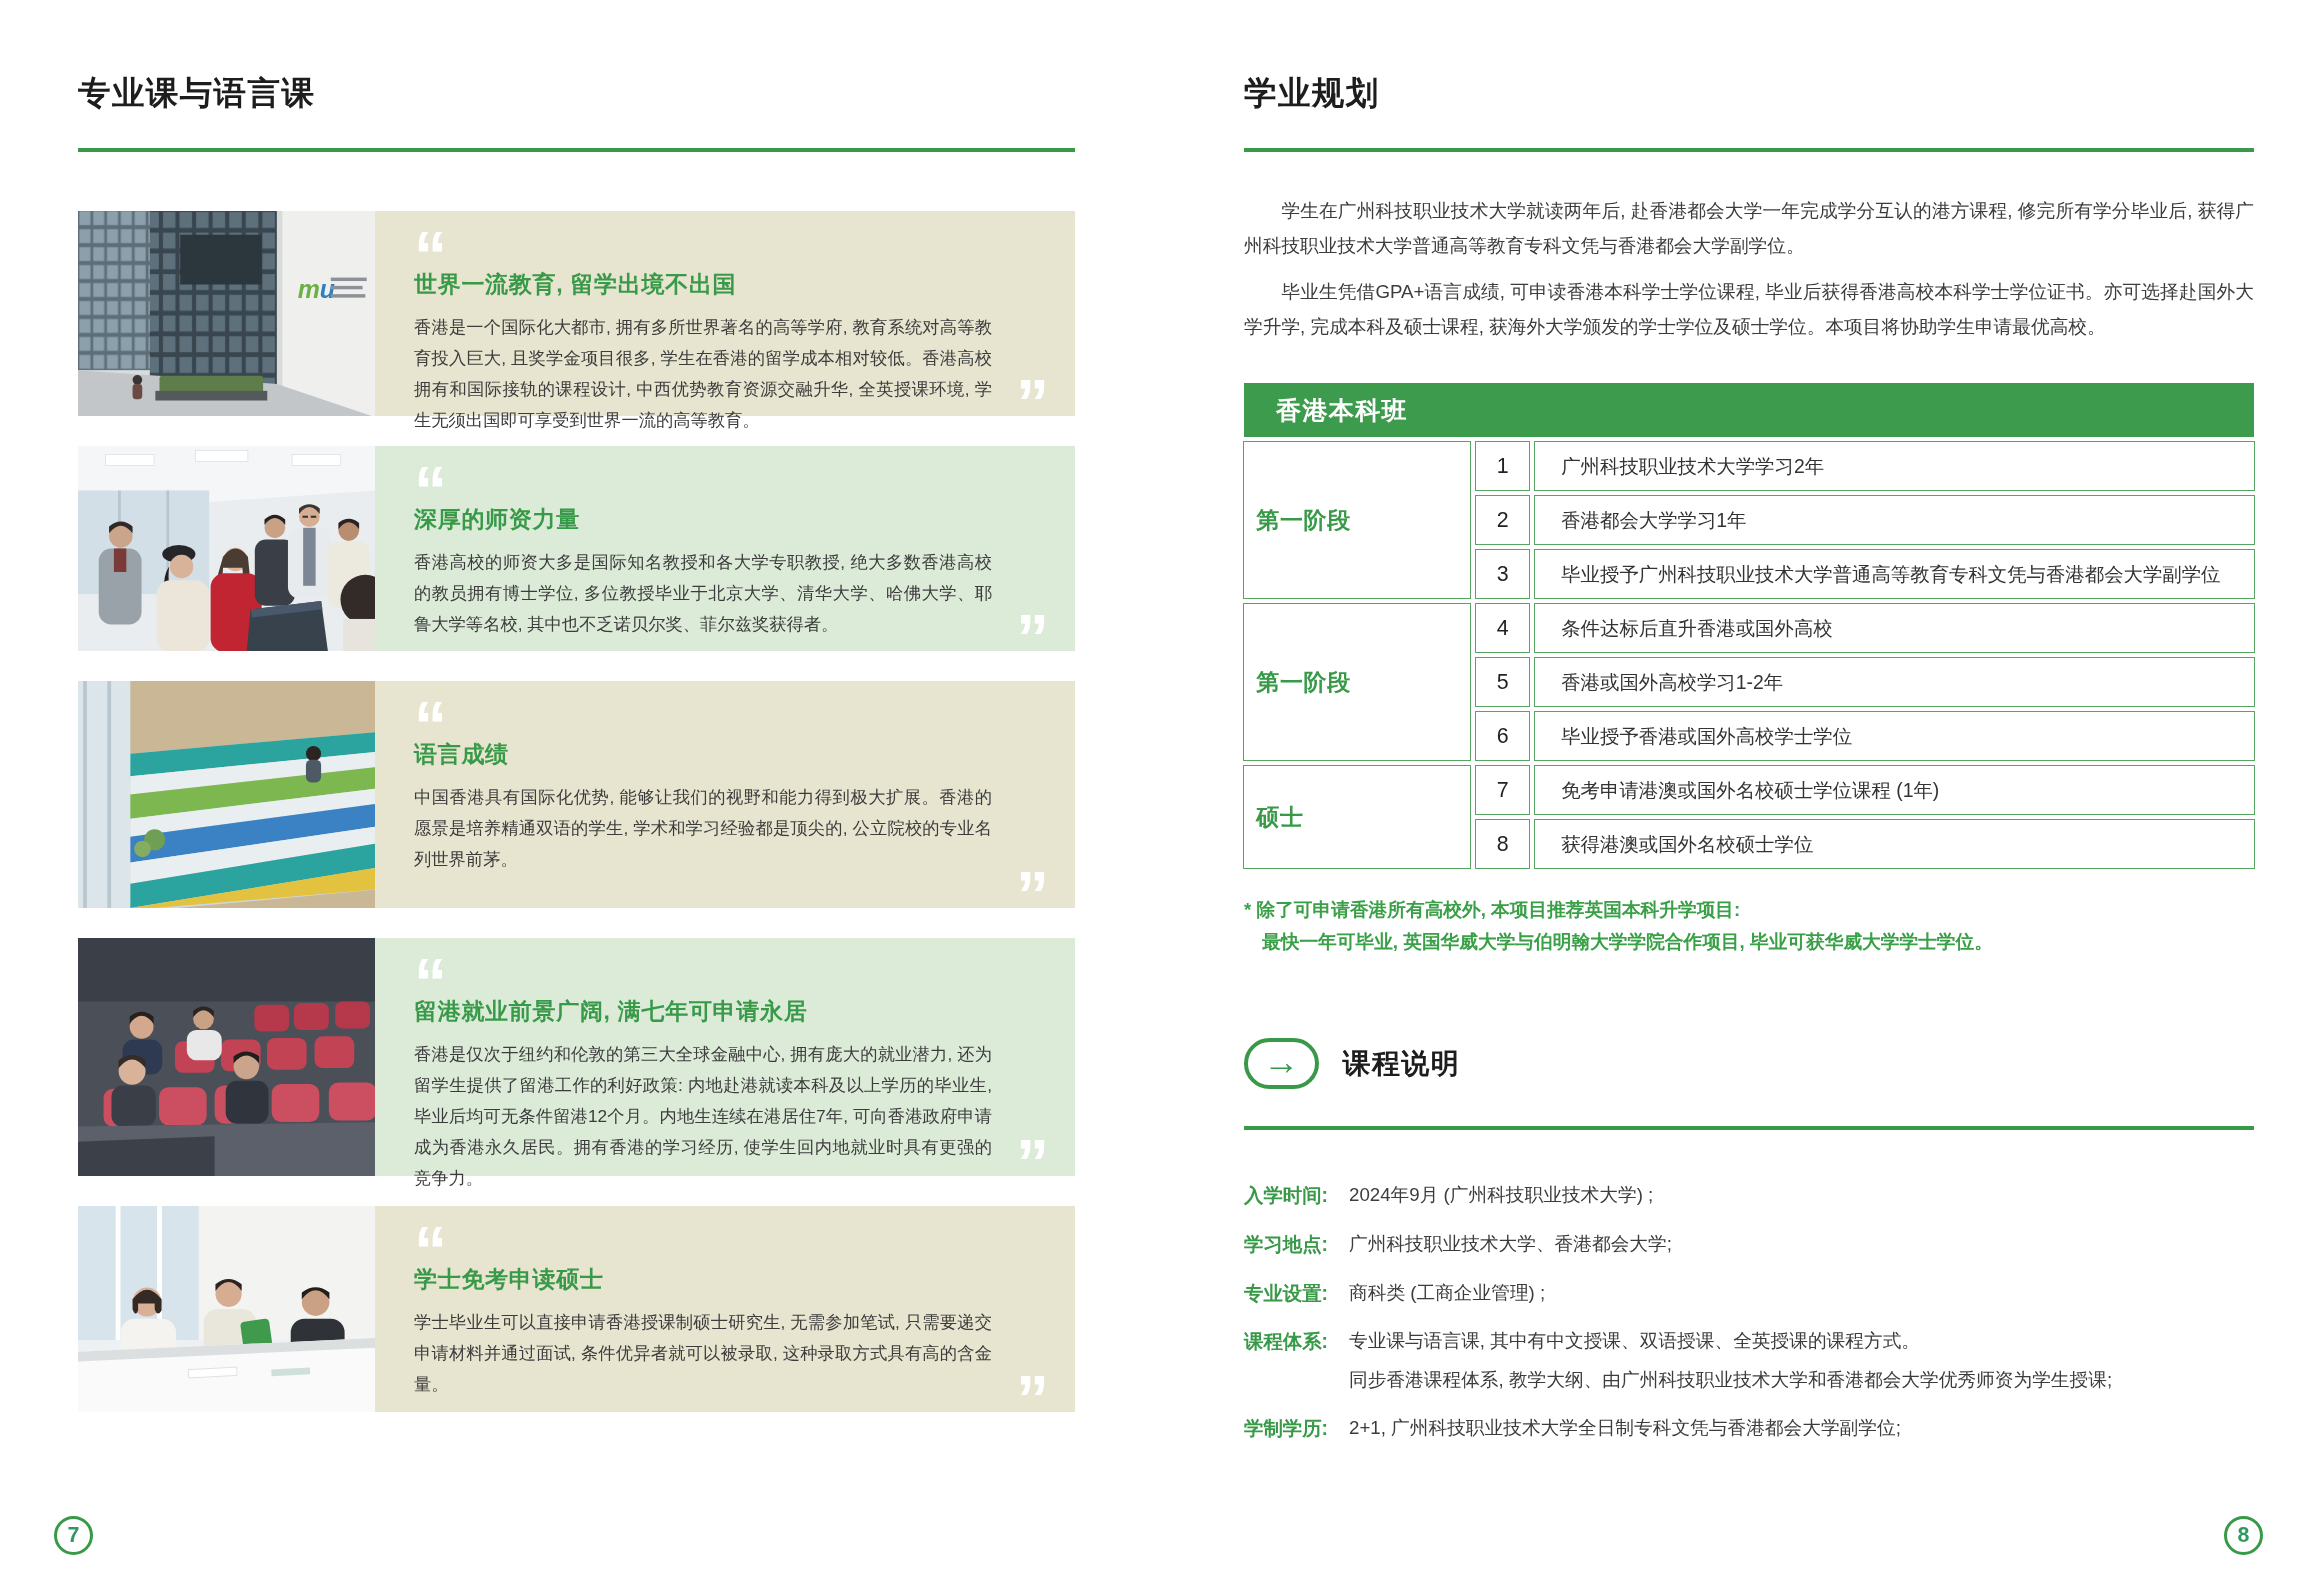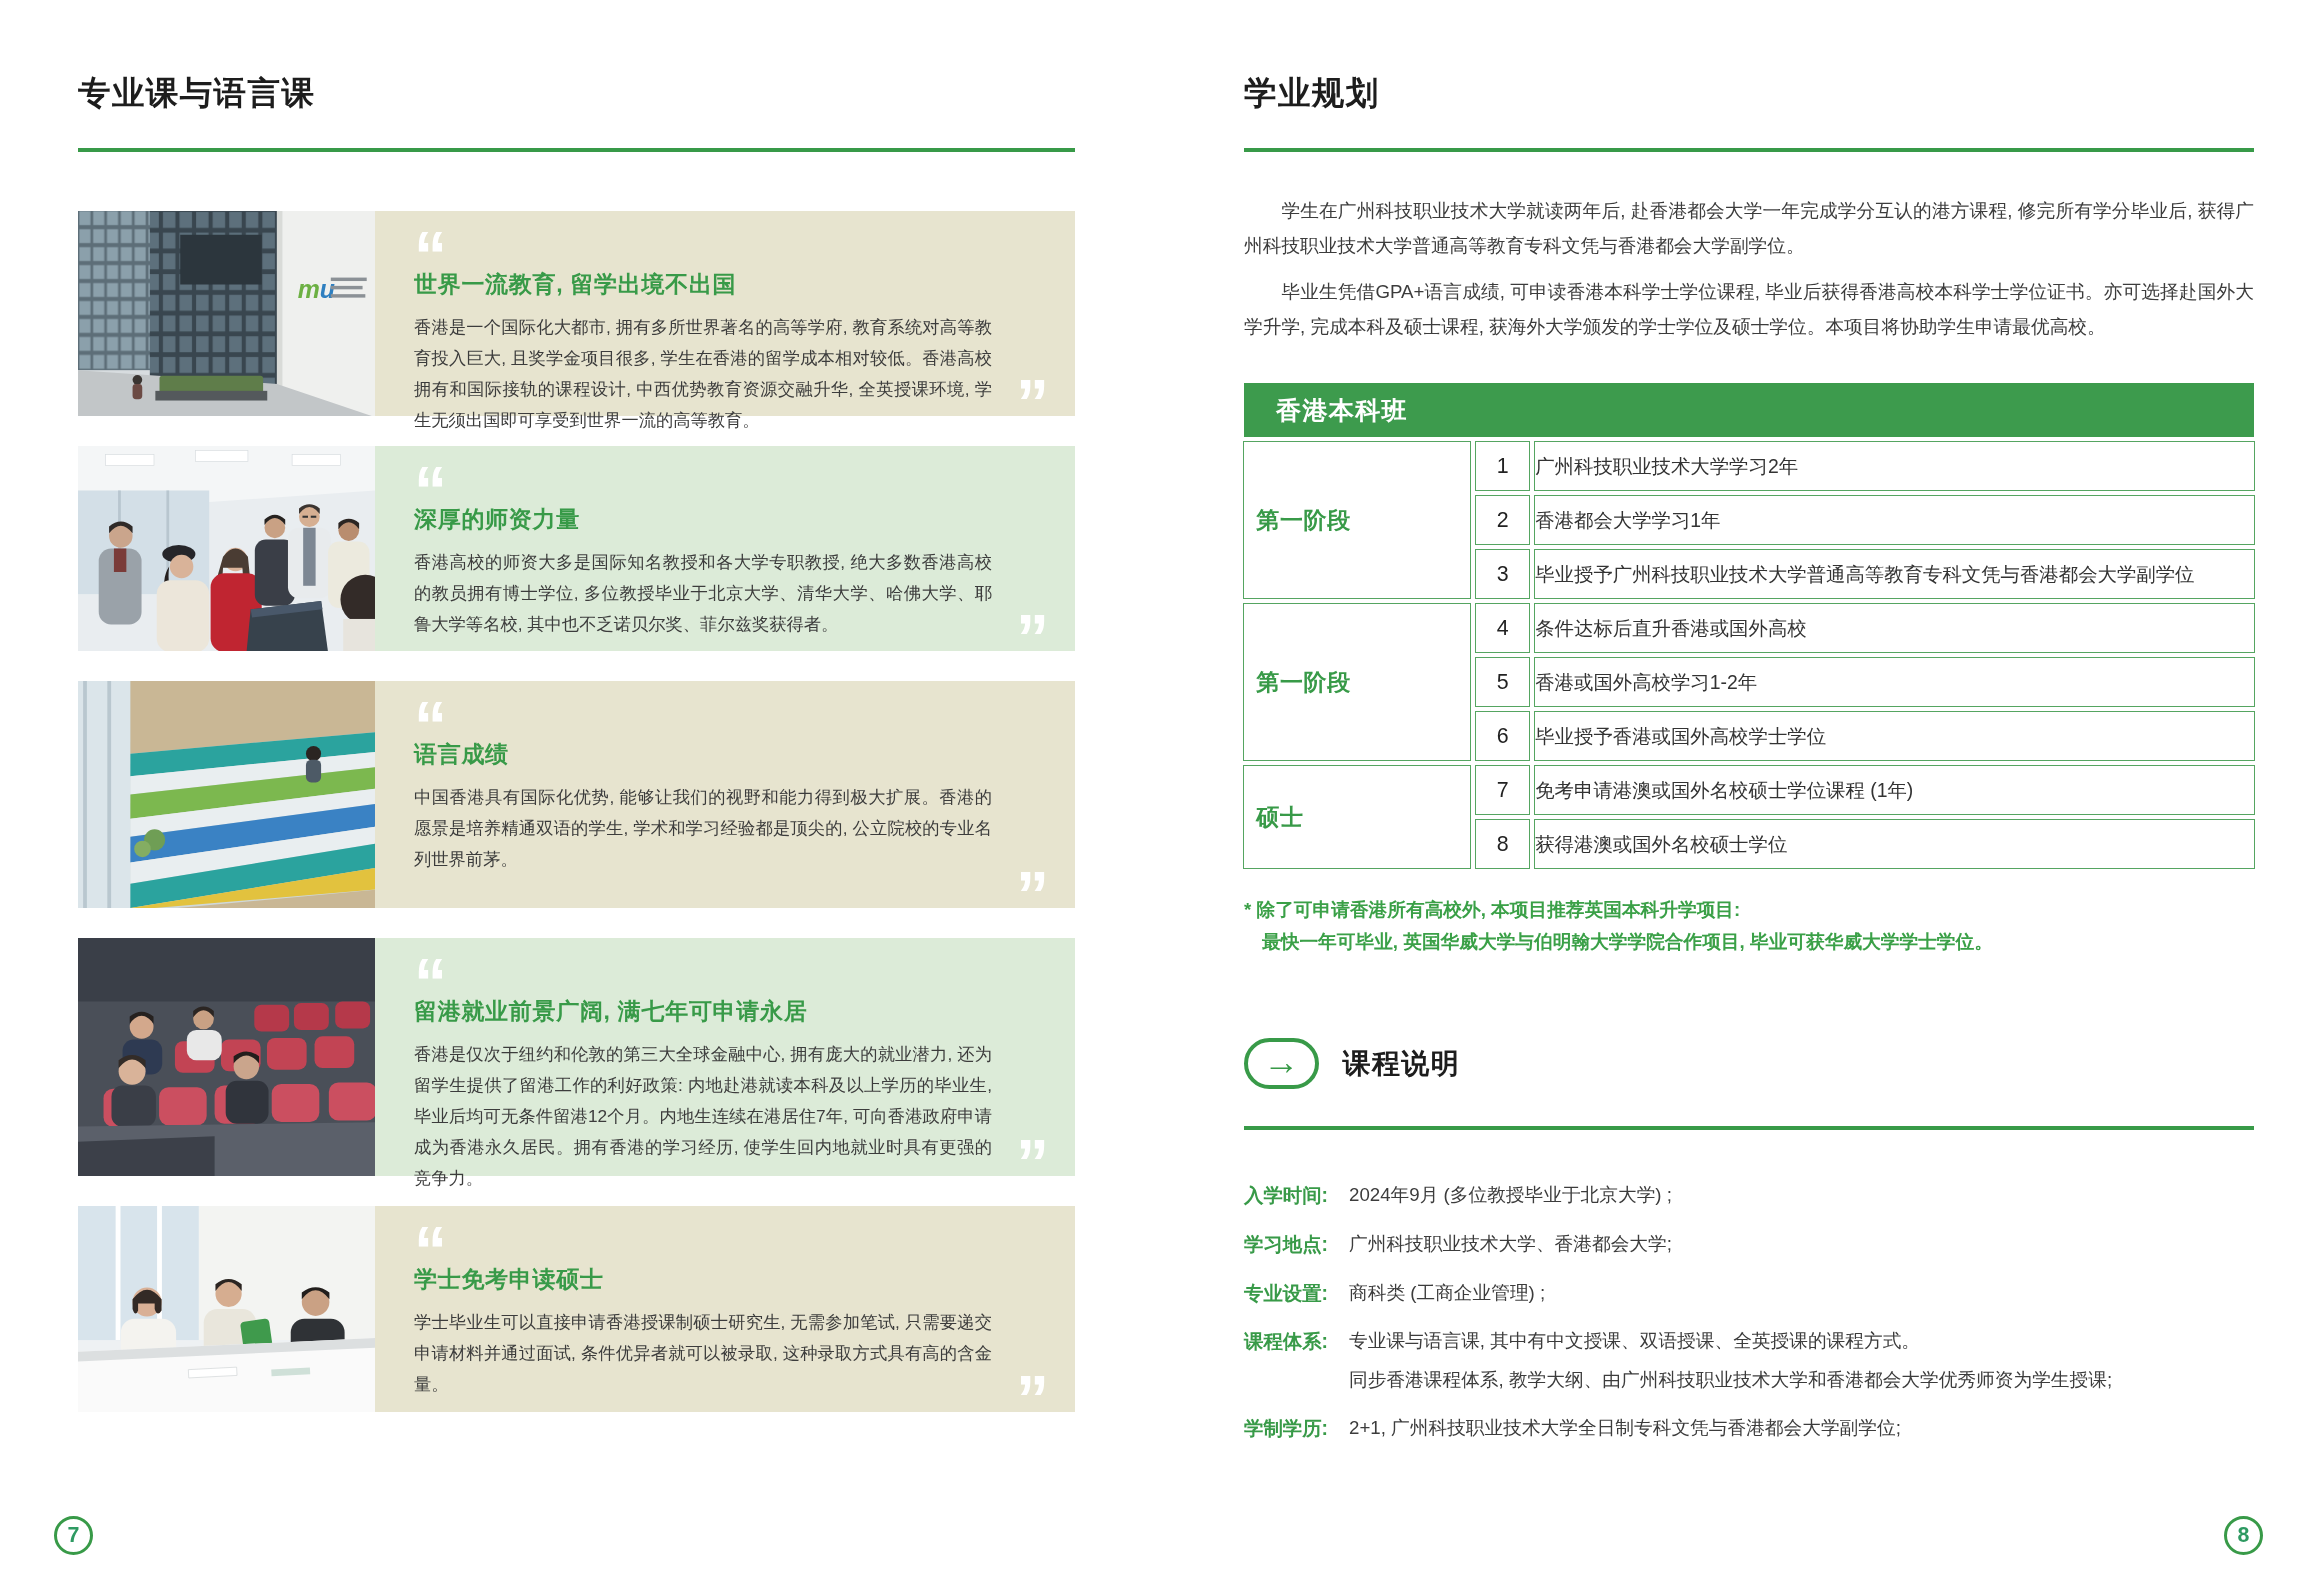--- a/index.html
+++ b/index.html
@@ -45,21 +45,21 @@
   p.intro { font-size:18.7px; line-height:35px; color:#3c3c3c; text-indent:2em; text-align:justify; margin-bottom:11px; }
 
   .plan { margin-top:39px; }
   .plan-header { height:54px; background:#3d9b4d; color:#ffffff; font-size:25px; font-weight:bold;
                  display:flex; align-items:center; padding-left:32px; letter-spacing:1.4px; }
   table.plan-table { border-collapse:separate; border-spacing:4.8px; width:calc(100% + 9.7px); margin:0 -4.8px; }
   table.plan-table td { border:1.4px solid #55a561; height:50px; background:#ffffff; }
   td.stage { background:#ddecd9; width:228px; color:#389a48; font-size:23px; font-weight:bold;
              padding-left:12px; letter-spacing:0.7px; }
   td.num { width:55px; text-align:center; font-size:21.4px; color:#222222; }
-  td.desc { font-size:19.4px; color:#333333; }
+  td.desc { font-size:19.4px; color:#333333; padding-left:26px; }
 
   .note { margin-top:21px; color:#3aa047; font-size:18.7px; font-weight:bold; line-height:32px; }
   .note .note2 { padding-left:18px; }
 
   .course-head { margin-top:80px; display:flex; align-items:center; }
   .pill { width:75px; height:51px; border:4.8px solid #389a48; border-radius:26px;
           display:flex; align-items:center; justify-content:center; }
   .pill .arrow { color:#389a48; font-size:36px; font-weight:bold; line-height:1; transform:translateY(-2.1px); }
   .course-head h2 { font-size:28px; font-weight:bold; color:#1d1d1d; margin-left:23.5px; letter-spacing:1.4px; }
   .rule.thin2 { margin-top:37px; }
@@ -347,21 +347,21 @@
       <span class="pill">
         <span class="arrow">→</span>
       </span>
       <h2>课程说明</h2>
     </div>
     <div class="rule thin2"></div>
 
     <div class="course-list">
       <div class="course-item">
         <div class="course-label">入学时间:</div>
-        <div class="course-value">2024年9月 (多位教授毕业于北京大学) ;</div>
+        <div class="course-value">2024年9月 (广州科技职业技术大学) ;</div>
       </div>
       <div class="course-item">
         <div class="course-label">学习地点:</div>
         <div class="course-value">广州科技职业技术大学、香港都会大学;</div>
       </div>
       <div class="course-item">
         <div class="course-label">专业设置:</div>
         <div class="course-value">商科类 (工商企业管理) ;</div>
       </div>
       <div class="course-item">

